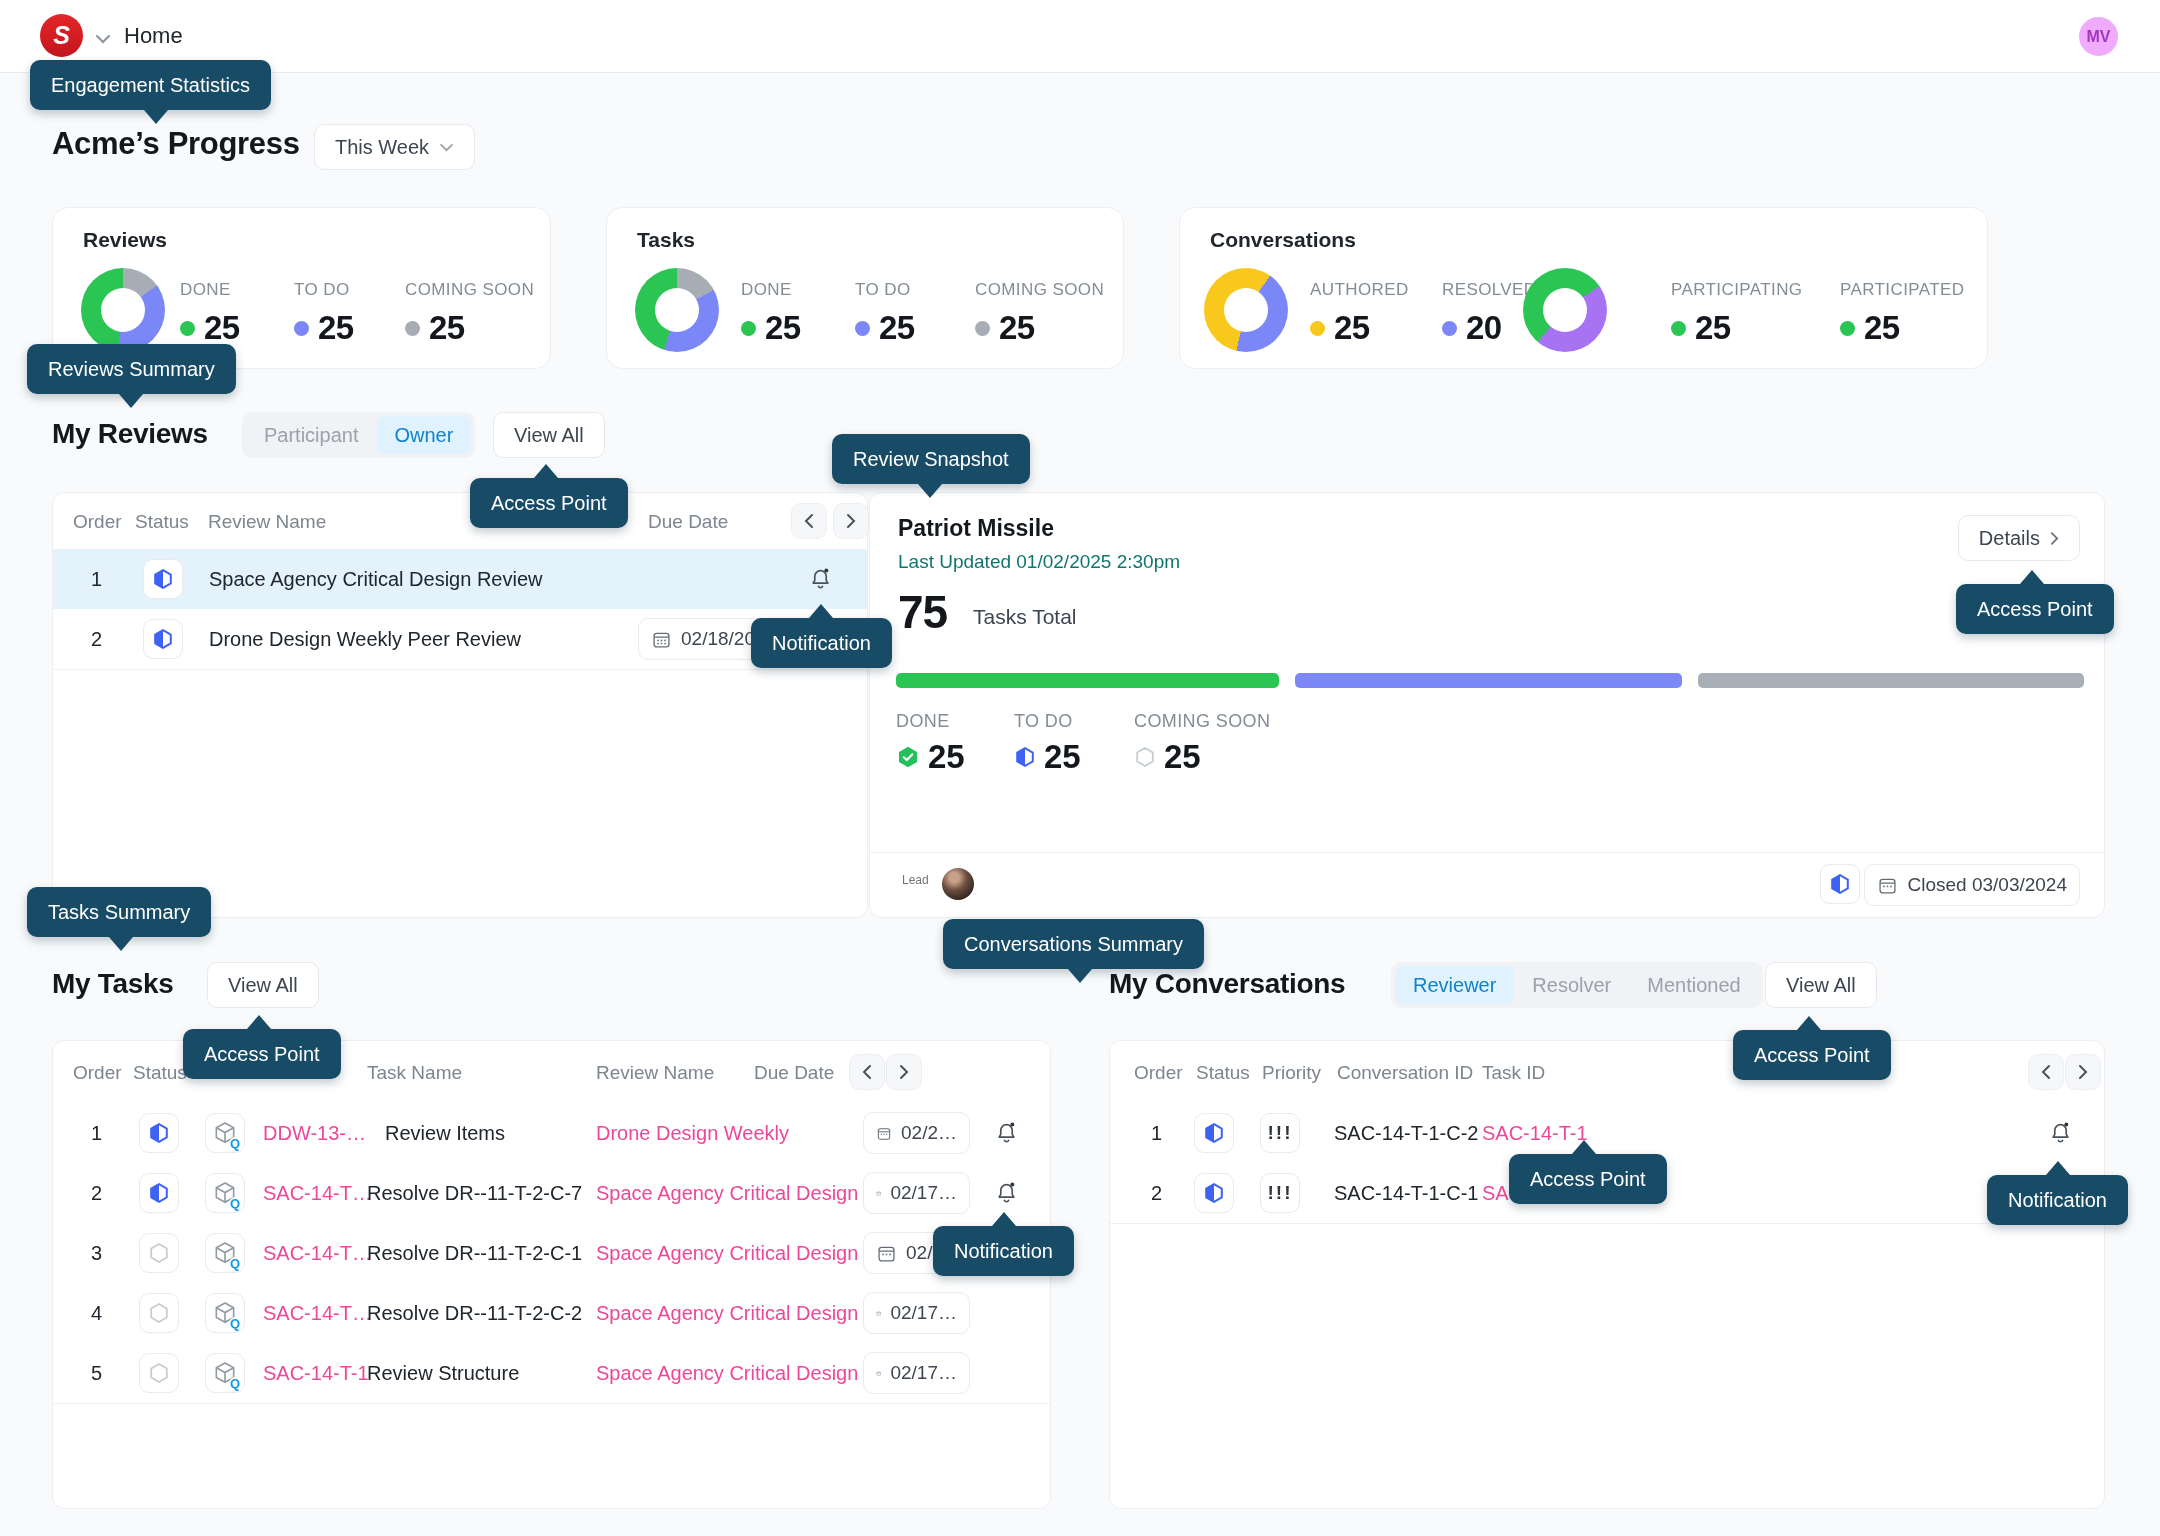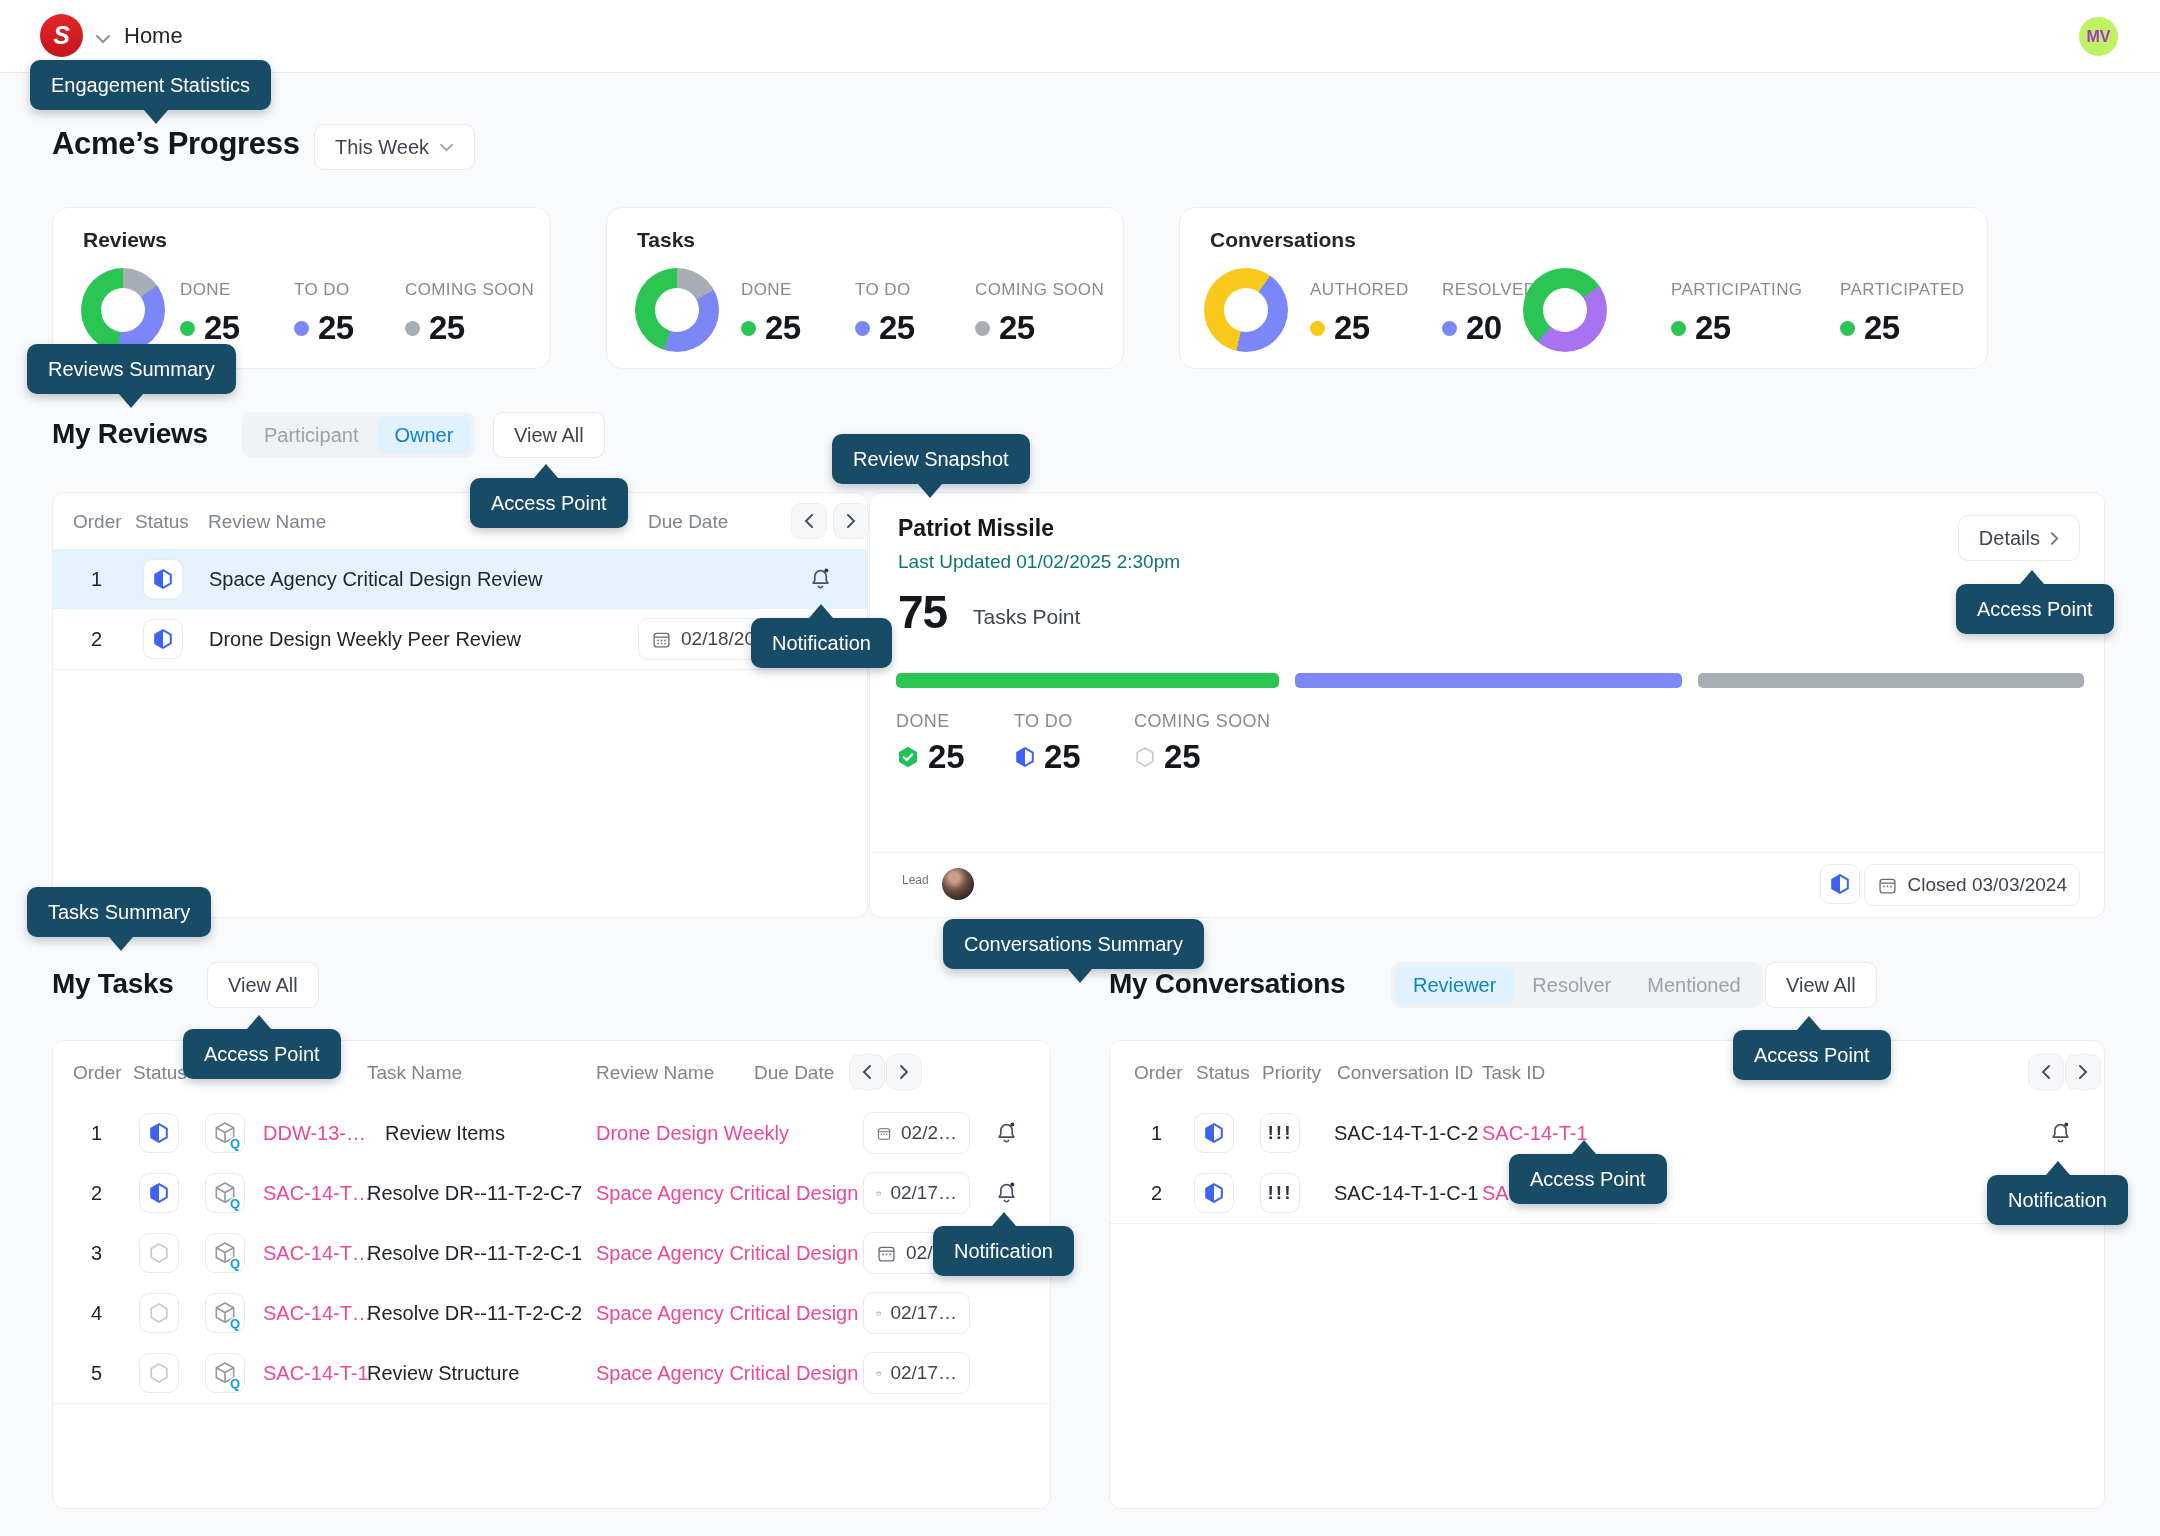--- a/index.html
+++ b/index.html
@@ -4,21 +4,21 @@
 <style>
   html,body{margin:0;padding:0;}
   body{width:2160px;height:1536px;background:#F9FAFB;font-family:"Liberation Sans","DejaVu Sans",sans-serif;color:#1A1F24;-webkit-font-smoothing:antialiased;}
   .page{position:relative;width:2160px;height:1536px;overflow:hidden;}
 
   
   .topbar{position:absolute;left:0;top:0;width:2160px;height:72px;background:#fff;border-bottom:1px solid #E9EBEF;}
   .logo{position:absolute;left:40px;top:14px;width:43px;height:43px;border-radius:50%;background:linear-gradient(180deg,#E42629 0%,#C3151C 100%);display:flex;align-items:center;justify-content:center;color:#fff;font-weight:800;font-size:25px;font-style:italic;}
   .logo-chev{position:absolute;left:95px;top:30px;}
   .home{position:absolute;left:124px;top:23px;font-size:22px;font-weight:500;color:#21262C;}
-  .avatar{position:absolute;right:42px;top:17px;width:39px;height:39px;border-radius:50%;background:#bef264;display:flex;align-items:center;justify-content:center;font-size:16px;font-weight:700;color:#A238C2;}
+  .avatar{position:absolute;right:42px;top:17px;width:39px;height:39px;border-radius:50%;background:#f0abfc;display:flex;align-items:center;justify-content:center;font-size:16px;font-weight:700;color:#A238C2;}
 
   
   .callout{position:absolute;z-index:60;height:50px;line-height:50px;padding:0 21px;background:#174B66;color:#fff;font-size:20px;border-radius:10px;white-space:nowrap;box-shadow:0 4px 10px rgba(14,45,62,.25);}
   .callout::after{content:"";position:absolute;left:var(--ax,50%);transform:translateX(-50%);border:12px solid transparent;}
   .callout.adown::after{top:100%;border-top:14px solid #174B66;border-bottom:none;}
   .callout.aup::after{bottom:100%;border-bottom:14px solid #174B66;border-top:none;}
 
   
   .h1{position:absolute;font-size:31px;font-weight:700;letter-spacing:-.3px;color:#14181D;}
   .h2{position:absolute;font-size:28px;font-weight:700;letter-spacing:-.3px;color:#14181D;}
@@ -250,21 +250,21 @@
   <div class="card" style="left:869px;top:492px;width:1236px;height:426px;border-radius:12px;">
     <div class="snap-title">Patriot Missile</div>
     <div class="snap-sub">Last Updated 01/02/2025 2:30pm</div>
     <div class="btn" style="right:24px;top:22px;left:auto;">
       <span>Details</span>
       <svg width="9" height="15" viewBox="0 0 10 16">
           <path d="M2 2 L8 8 L2 14" stroke="#6B737C" stroke-width="2" fill="none" stroke-linecap="round"></path>
         </svg>
     </div>
     <div class="snap-num">75</div>
-    <div class="snap-numlab">Tasks Point</div>
+    <div class="snap-numlab">Tasks Total</div>
     <div class="bar" style="left:26px;width:383px;background:#2BC553;"></div>
     <div class="bar" style="left:425px;width:387px;background:#7C88F8;"></div>
     <div class="bar" style="left:828px;width:386px;background:#A9AFB6;"></div>
 
     <div class="snap-met" style="position:absolute;left:26px;top:218px;">
       <div class="lab">DONE</div>
       <div class="val">
         <svg viewBox="0 0 24 24" width="24" height="24">
             <path d="M12 1.8 L21 7 L21 17 L12 22.2 L3 17 L3 7 Z" fill="#22C15B"></path>
             <path d="M7.8 12.2 L10.8 15 L16.2 9.4" stroke="#fff" stroke-width="2.2" fill="none" stroke-linecap="round" stroke-linejoin="round"></path>

